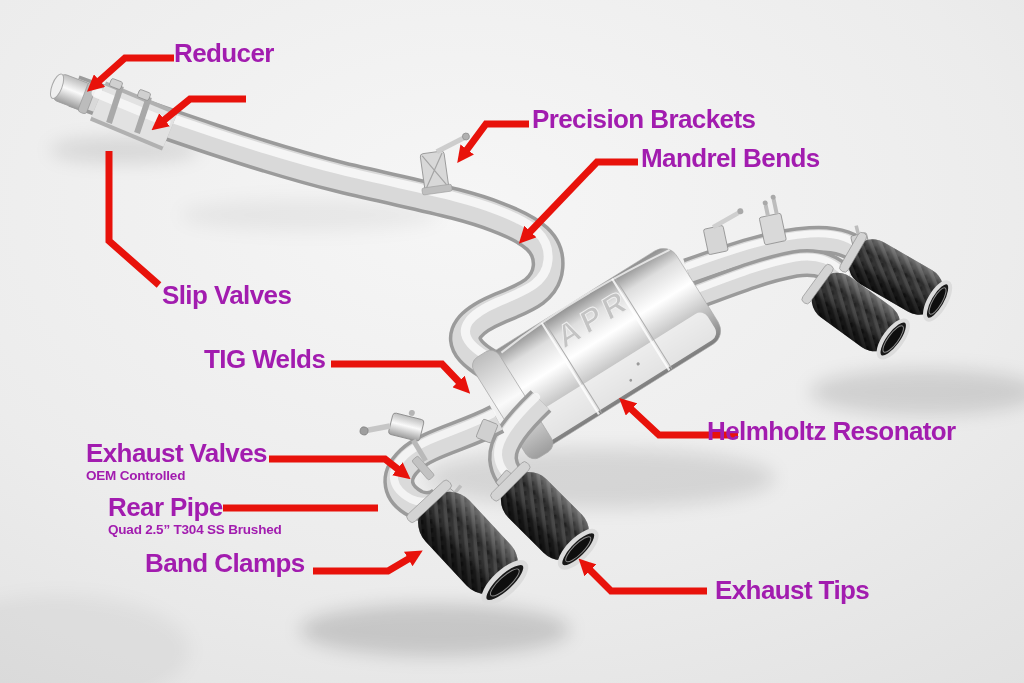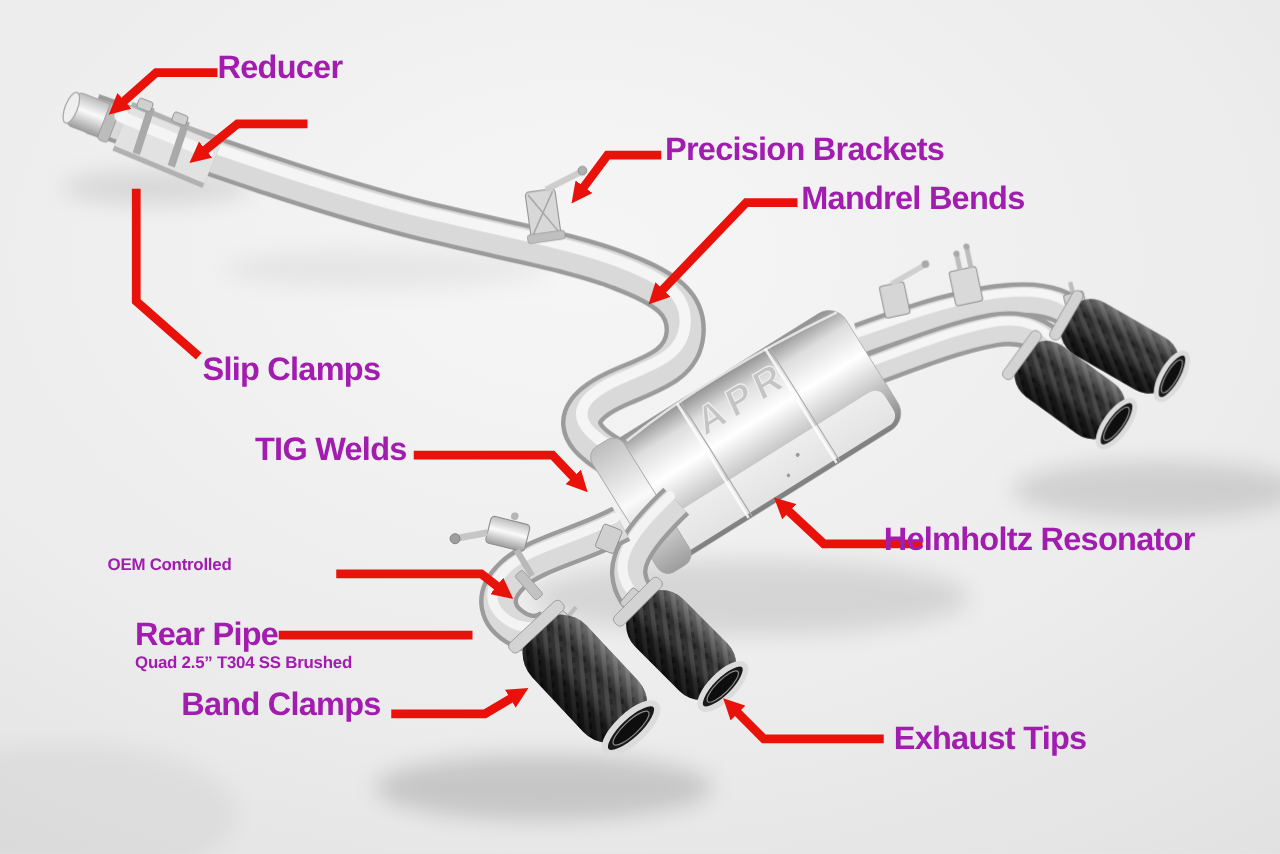--- a/index.html
+++ b/index.html
@@ -240,28 +240,29 @@
 
   <div class="label" style="left:532px;top:107px;">
     <div class="title">Precision Brackets</div>
   </div>
 
   <div class="label" style="left:641px;top:146px;">
     <div class="title">Mandrel Bends</div>
   </div>
 
   <div class="label" style="left:162px;top:283px;">
-    <div class="title">Slip Clamps</div>
+    <div class="title">Slip Valves</div>
   </div>
 
   <div class="label" style="left:204px;top:347px;">
     <div class="title">TIG Welds</div>
   </div>
 
   <div class="label" style="left:86px;top:441px;">
+    <div class="title">Exhaust Valves</div>
     <div class="sub">OEM Controlled</div>
   </div>
 
   <div class="label" style="left:88px;top:495px;margin-left:20px;">
     <div class="title">Rear Pipe</div>
     <div class="sub">Quad 2.5” T304 SS Brushed</div>
   </div>
 
   <div class="label" style="left:145px;top:551px;text-align:center;">
     <div class="title">Band Clamps</div>

